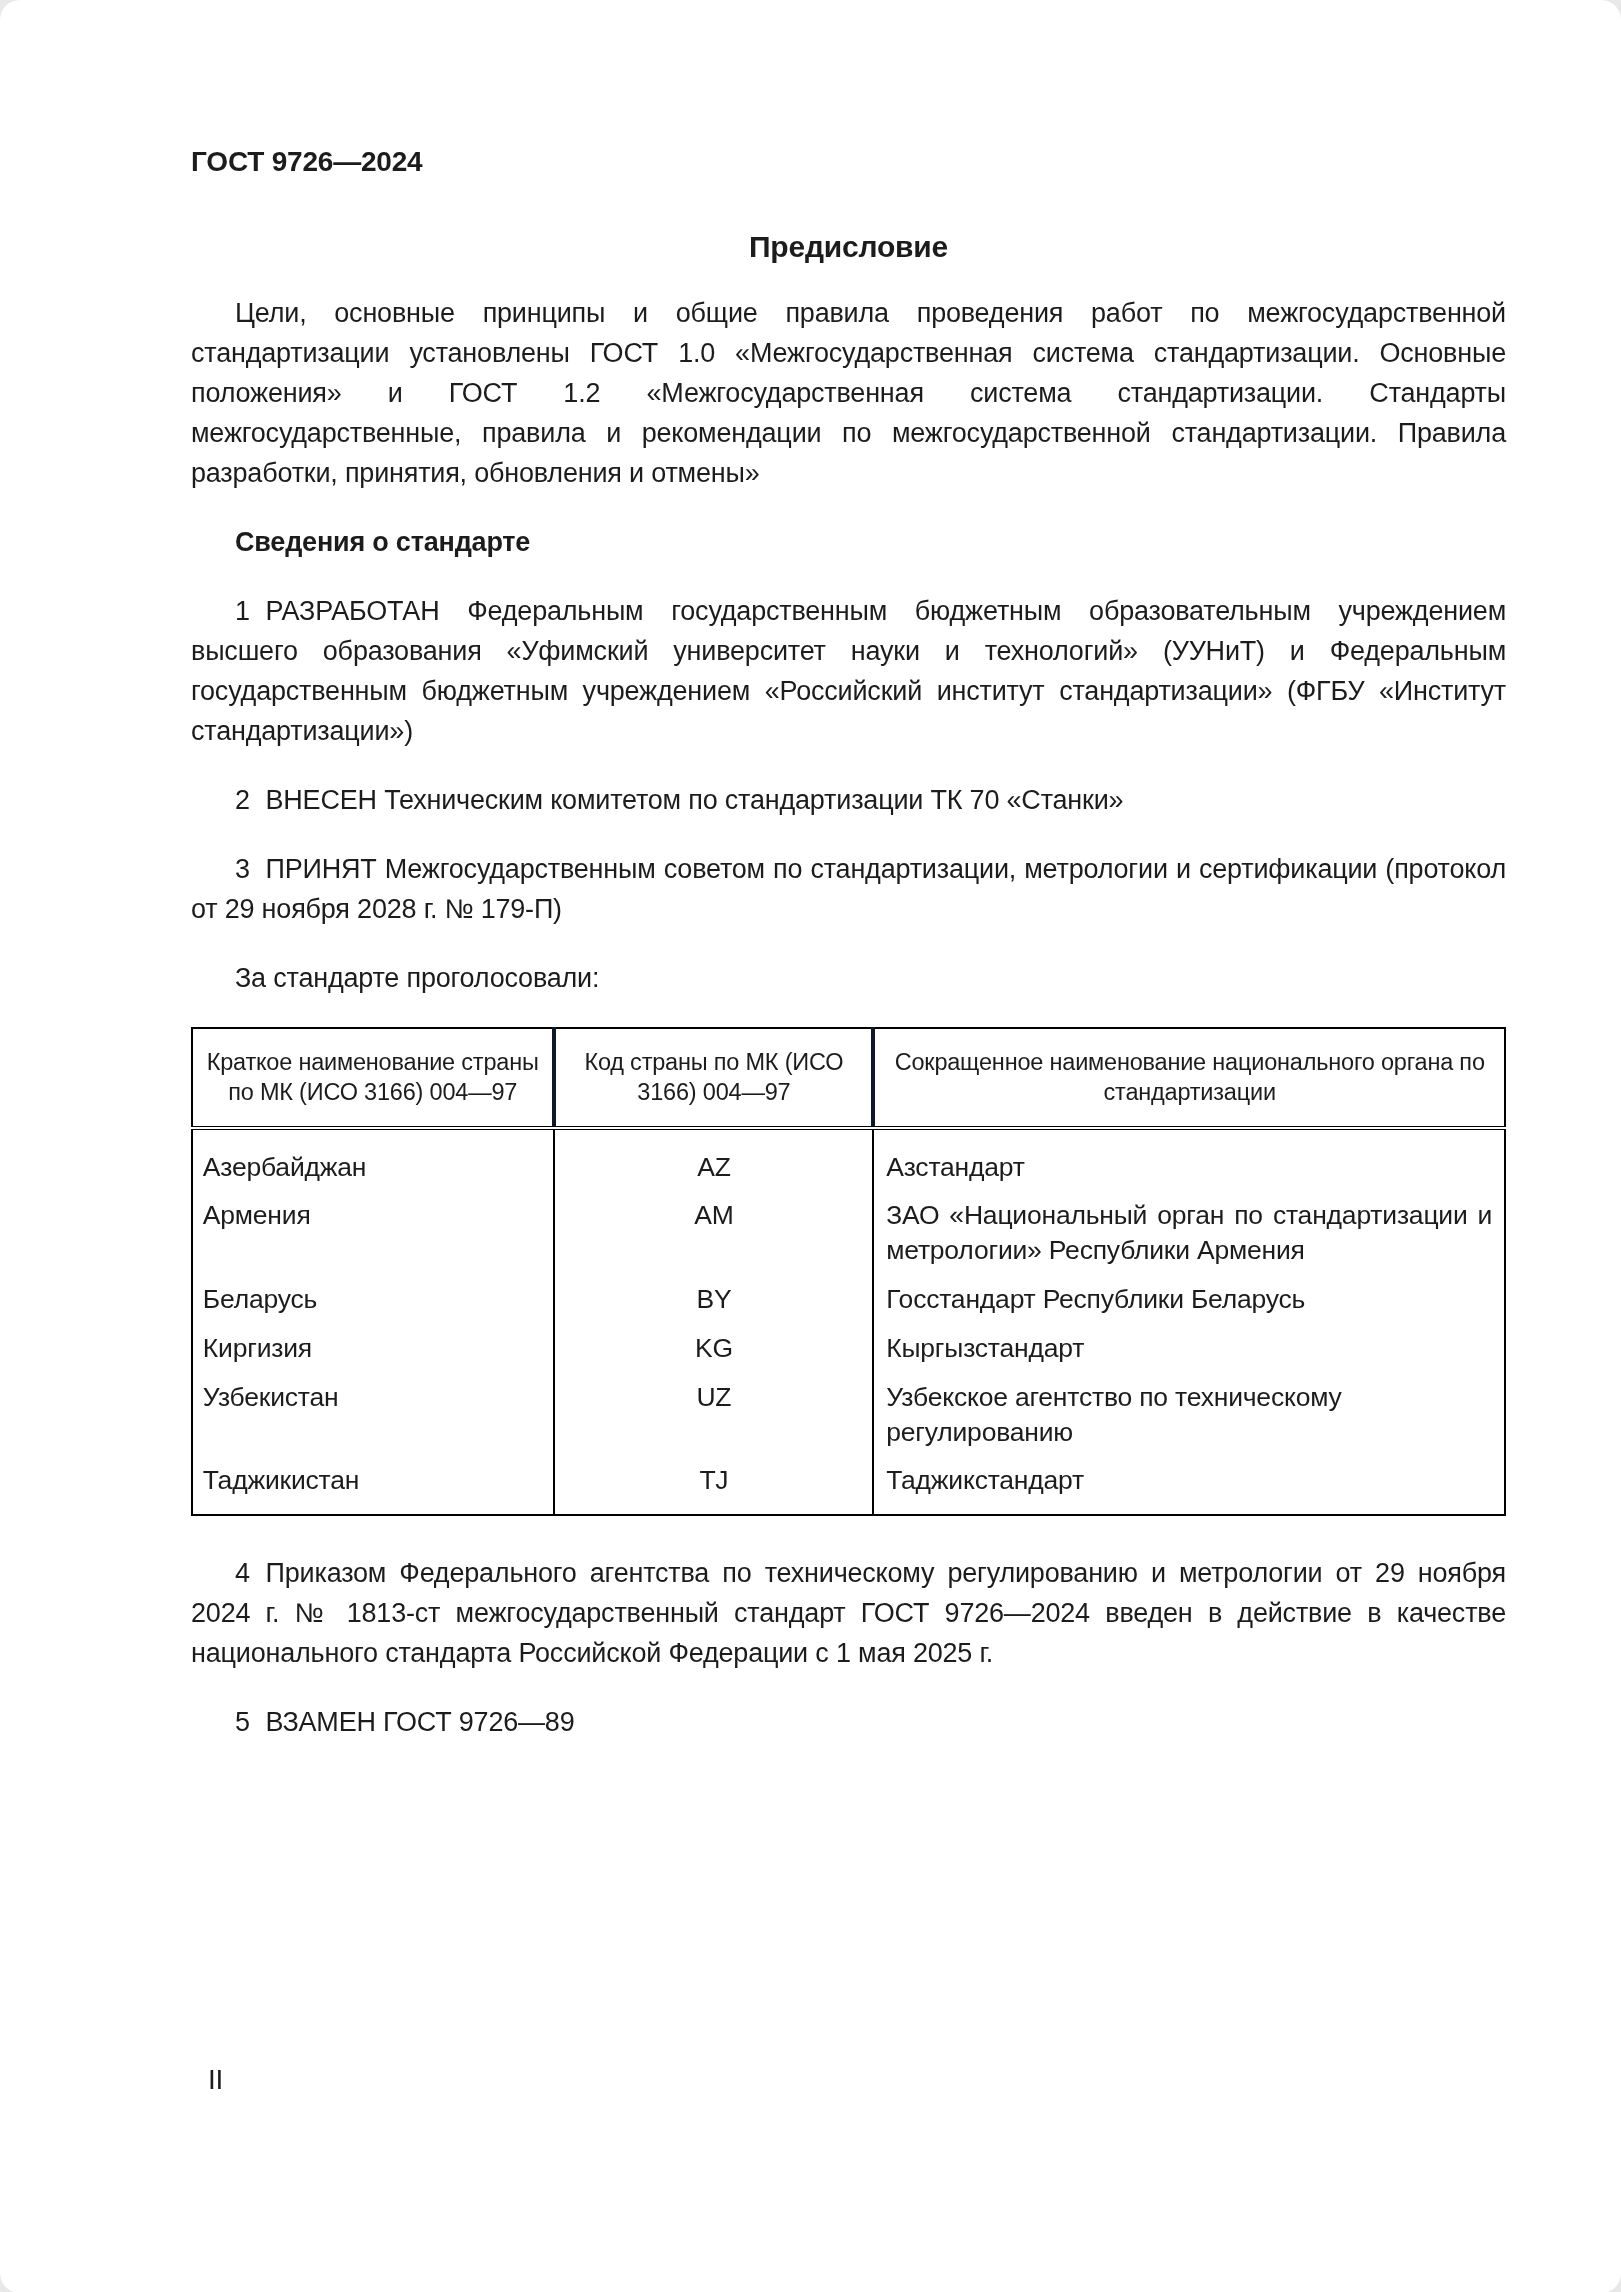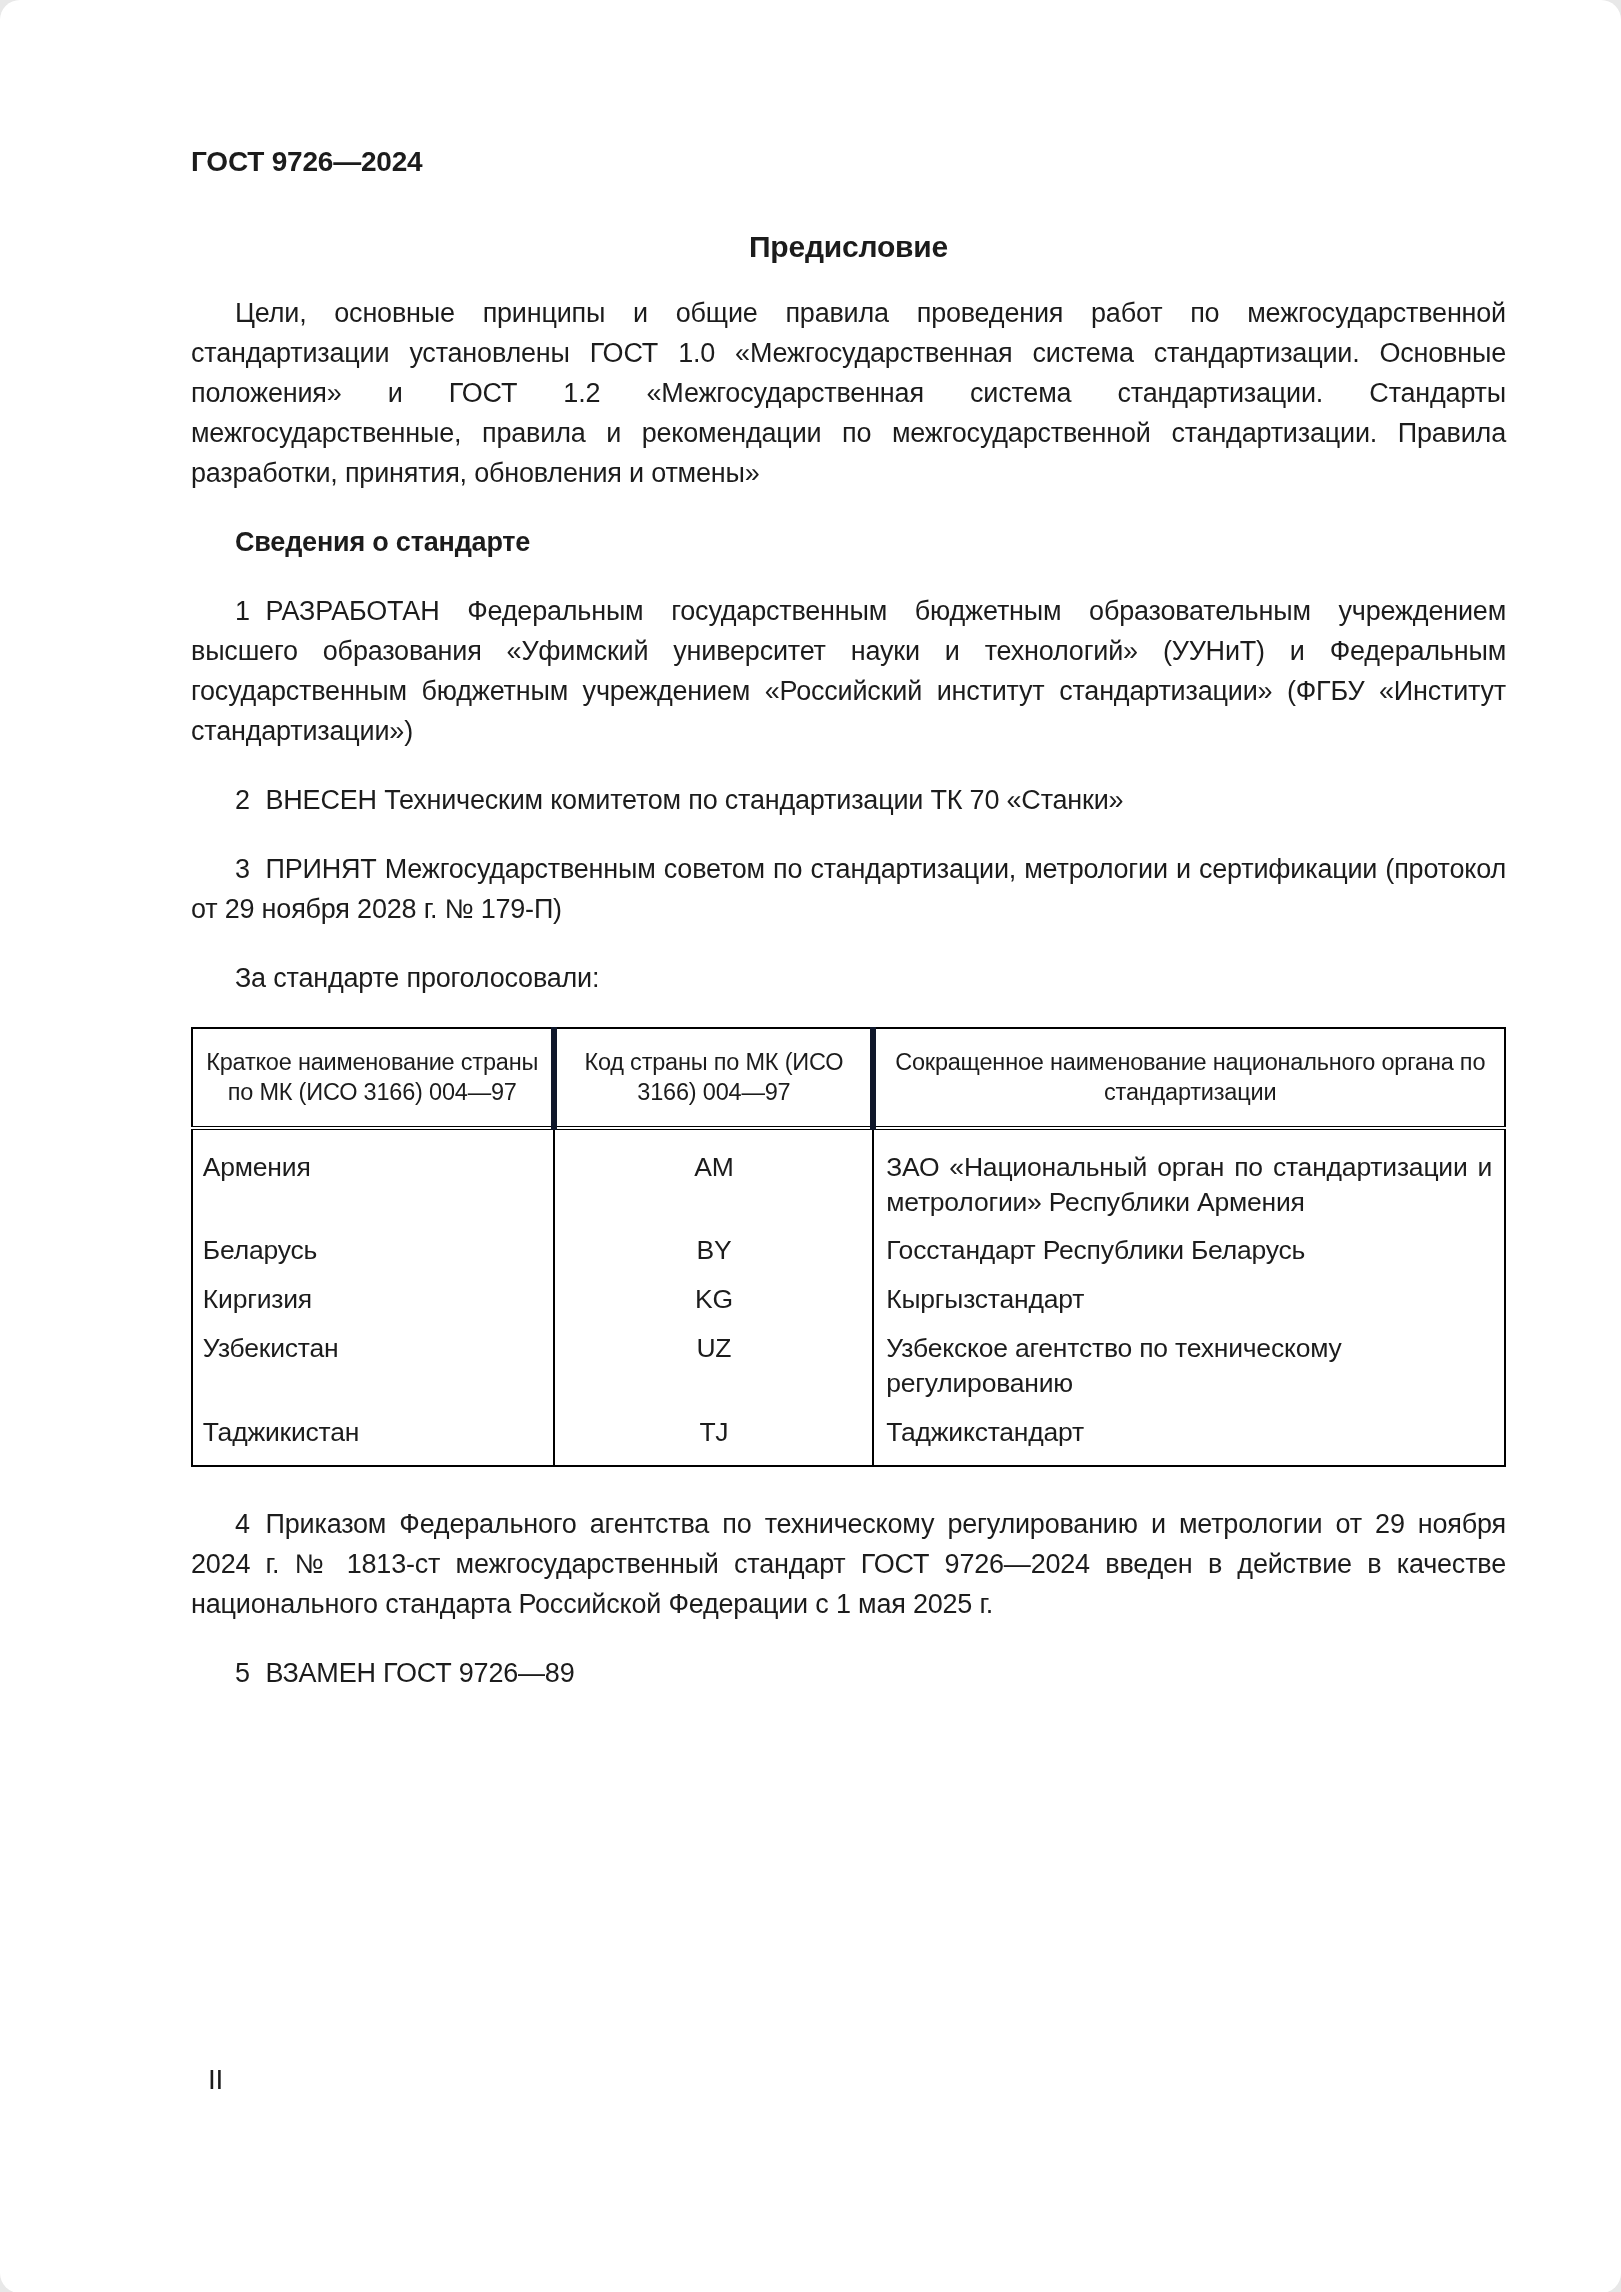--- a/index.html
+++ b/index.html
@@ -66,21 +66,21 @@
   table.vote-table thead tr {
     border-bottom: 4.9px double #000;
   }
   table.vote-table th {
     font-weight: 400;
     font-size: 23.5px;
     line-height: 30px;
     text-align: center;
     vertical-align: middle;
     padding: 17.6px 11.8px 19.6px 11.8px;
-    border-left: 6px solid #0f172a;
+    border-left: 4px solid #0f172a;
   }
   table.vote-table th:first-child { border-left: none; }
   table.vote-table td {
     font-size: 26.5px;
     line-height: 35px;
     vertical-align: top;
     padding: 10.8px 11.8px 2.9px 11.8px;
     border-left: 2px solid #000;
   }
   table.vote-table td:first-child { border-left: none; padding-left: 9.8px; }
@@ -126,20 +126,25 @@
       </colgroup>
       <thead>
         <tr>
           <th>Краткое наименование страны по МК (ИСО 3166) 004—97</th>
           <th>Код страны по МК (ИСО 3166) 004—97</th>
           <th>Сокращенное наименование национального органа по стандартизации</th>
         </tr>
       </thead>
       <tbody>
         <tr>
+          <td>Азербайджан</td>
+          <td class="code">AZ</td>
+          <td>Азстандарт</td>
+        </tr>
+        <tr>
           <td>Армения</td>
           <td class="code">AM</td>
           <td class="justify">ЗАО «Национальный орган по стандартизации и метрологии» Республики Армения</td>
         </tr>
         <tr>
           <td>Беларусь</td>
           <td class="code">BY</td>
           <td>Госстандарт Республики Беларусь</td>
         </tr>
         <tr>

